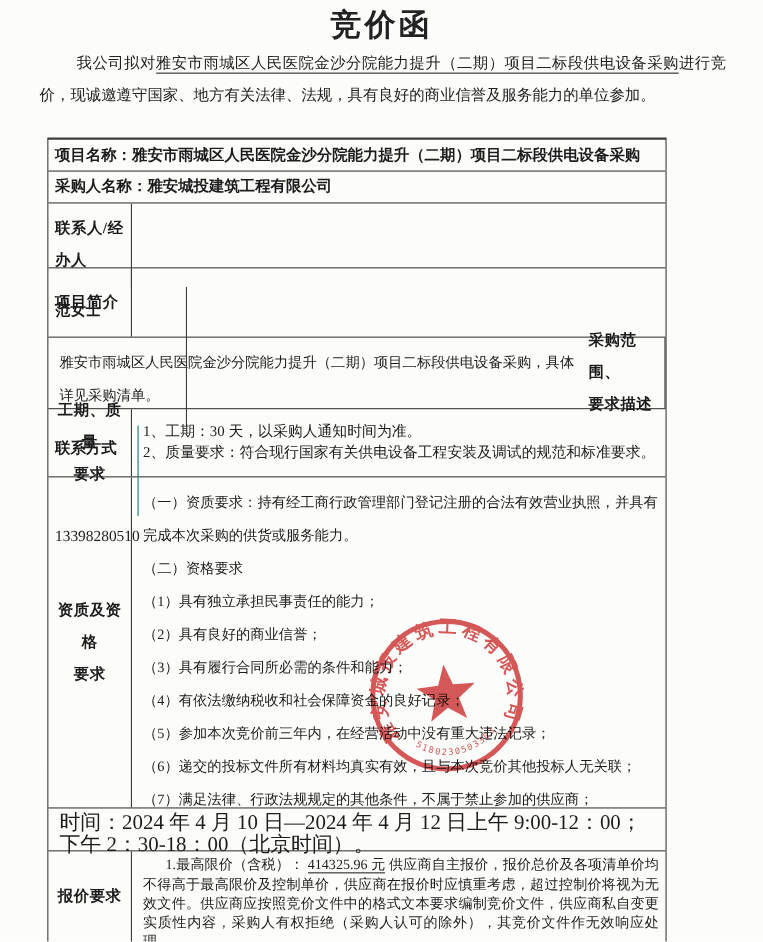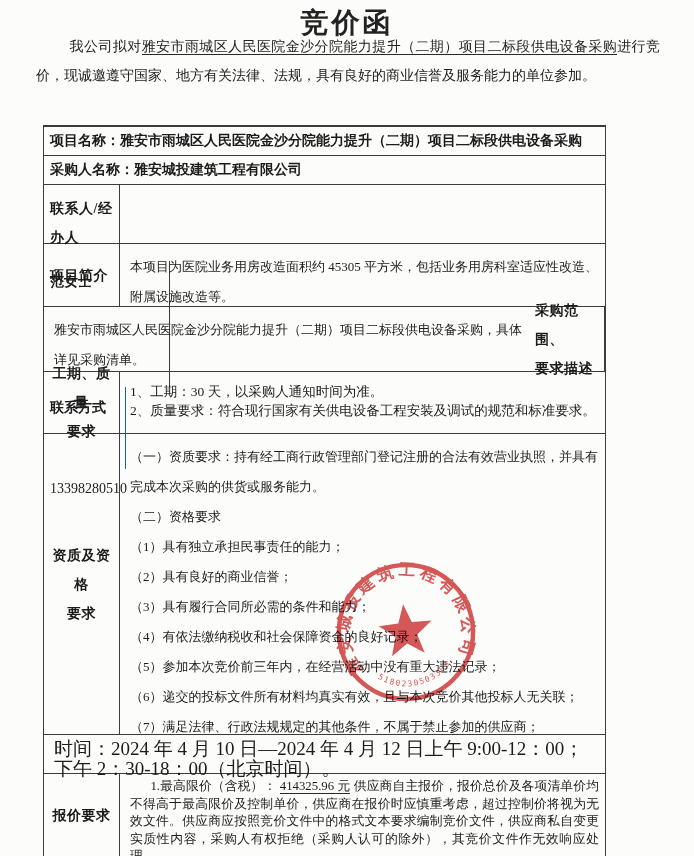--- a/index.html
+++ b/index.html
@@ -8,21 +8,21 @@
     background:#fcfcfa;
     font-family:"Liberation Serif","DejaVu Serif",serif;
     color:#1c1c1c;
   }
   .title{
     position:absolute;top:4px;left:0;width:694px;
     text-align:center;font-size:28px;font-weight:bold;letter-spacing:3px;
     color:#222;
   }
   .intro{
-    position:absolute;top:32px;left:36px;width:624px;
+    position:absolute;top:44px;left:36px;width:624px;
     font-size:14px;line-height:29px;text-align:justify;
     text-indent:2.4em;color:#222;
   }
   .u{border-bottom:1px solid #2a2a2a;}
   
   .tbl{
     position:absolute;left:43px;top:125px;width:561px;
     border:1px solid #3c3c3c;border-top-width:2px;
     background:transparent;
   }
@@ -84,21 +84,20 @@
   <div class="row r3">
     <div class="cell lbl">联系人/经
 办人</div>
     <div class="cell c-name">范女士</div>
     <div class="cell c-mlabel">联系方式</div>
     <div class="cell c-phone">13398280510</div>
   </div>
 
   <div class="row r4">
     <div class="cell lbl">项目简介</div>
-    <div class="cell val body30">本项目为医院业务用房改造面积约 45305 平方米，包括业务用房科室适应性改造、附属设施改造等。</div>
   </div>
 
   <div class="row r5">
     <div class="cell val body30">雅安市雨城区人民医院金沙分院能力提升（二期）项目二标段供电设备采购，具体详见采购清单。</div>
     <div class="cell lbl">采购范围、
 要求描述</div>
   </div>
 
   <div class="row r6">
     <div class="cell lbl ctr">工期、质量

